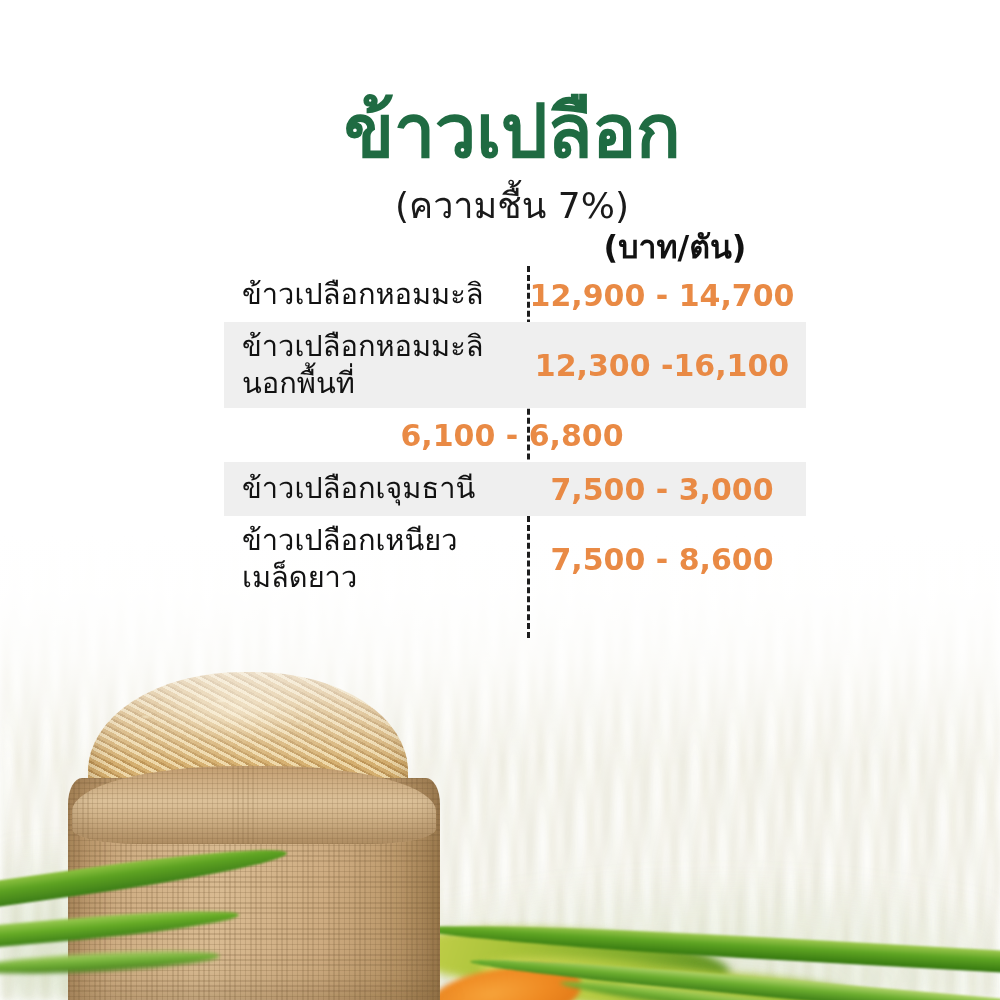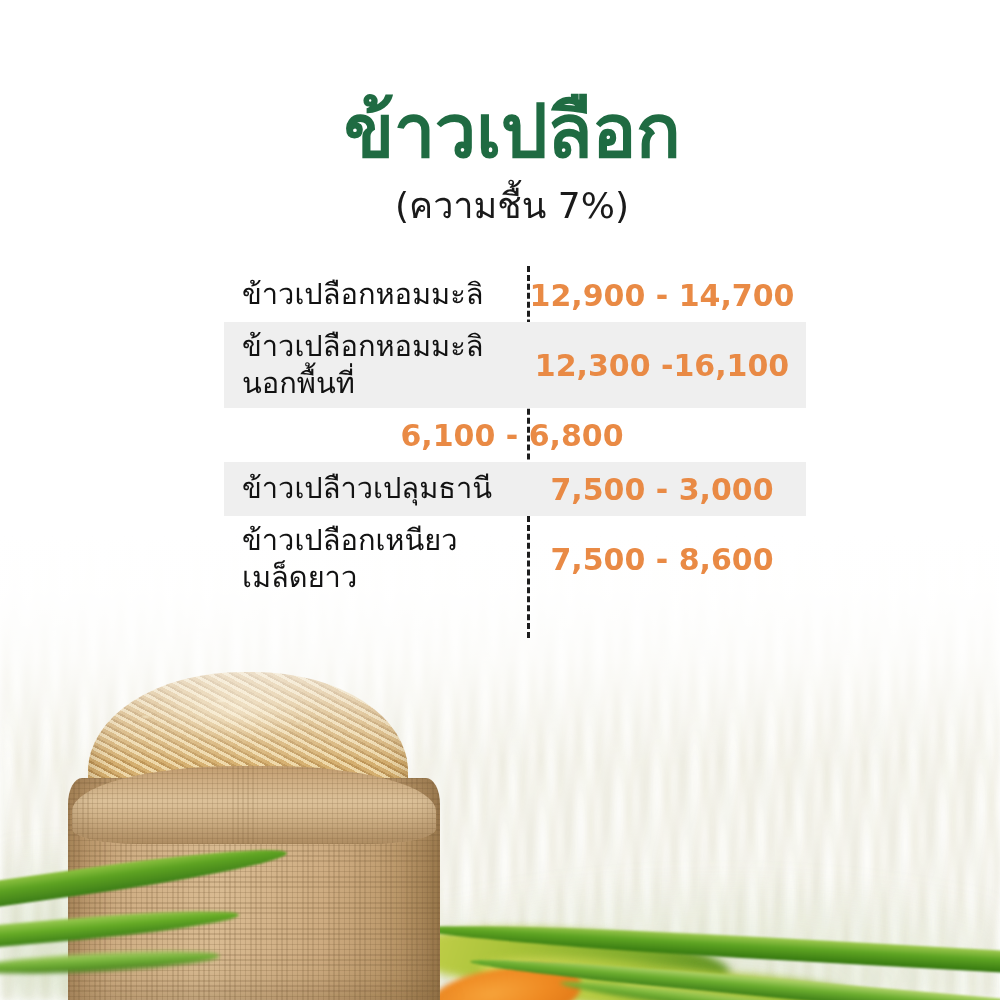--- a/index.html
+++ b/index.html
@@ -380,37 +380,38 @@
 
     <div class="field-veil"></div>
   </div>
 
   <div class="content">
 
     <div class="title">ข้าวเปลือก</div>
 
     <div class="subtitle">(ความชื้น 7%)</div>
 
+    <div class="unit-header">(บาท/ตัน)</div>
 
     <div class="col-divider"></div>
 
     <div class="price-table" id="price-table">
         <div class="price-row row-h1">
           <div class="row-name">ข้าวเปลือกหอมมะลิ</div>
           <div class="row-value">12,900 - 14,700</div>
         </div>
         <div class="price-row row-h2 zebra">
           <div class="row-name">ข้าวเปลือกหอมมะลิ<br>นอกพื้นที่</div>
           <div class="row-value">12,300 -16,100</div>
         </div>
         <div class="price-row row-h1">
           <div class="row-value">6,100 - 6,800</div>
         </div>
         <div class="price-row row-h1 zebra">
-          <div class="row-name">ข้าวเปลืาวเปลุมธานี</div>
+          <div class="row-name">ข้าวเปลือกเจุมธานี</div>
           <div class="row-value">7,500 - 3,000</div>
         </div>
         <div class="price-row row-h2">
           <div class="row-name">ข้าวเปลือกเหนียว<br>เมล็ดยาว</div>
           <div class="row-value">7,500 - 8,600</div>
         </div>
       </div>
 
   </div>
 </div>

